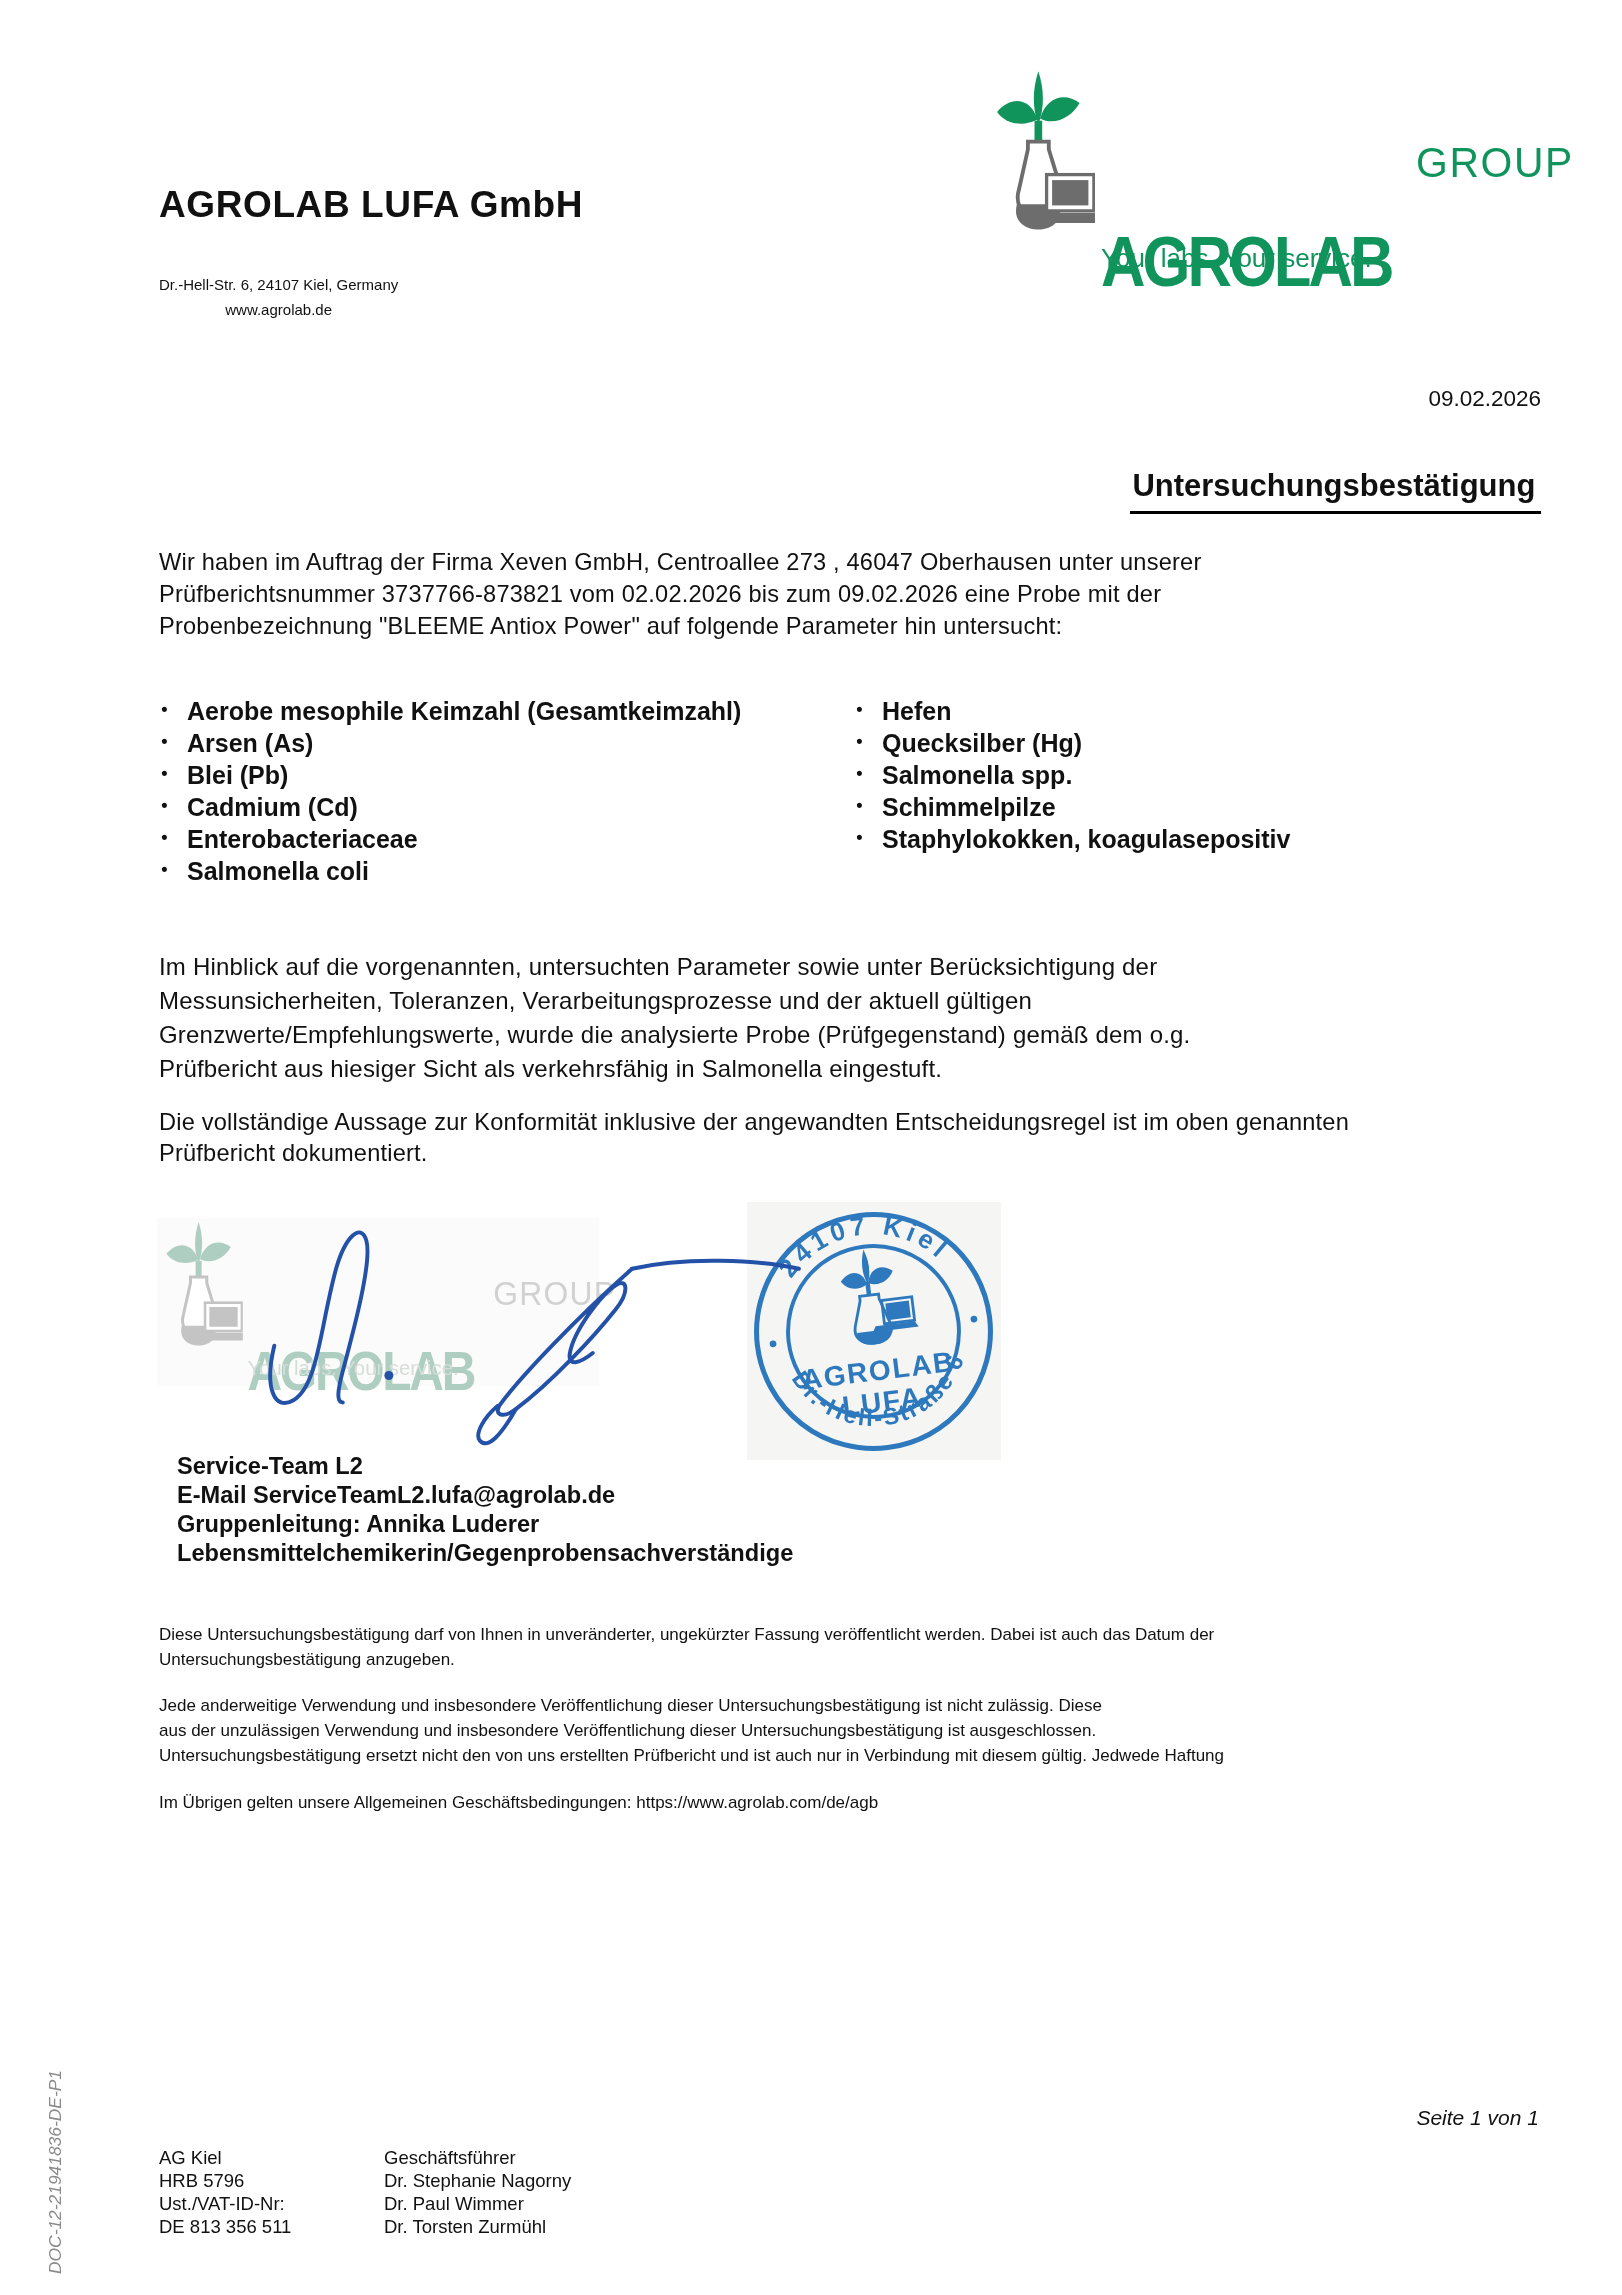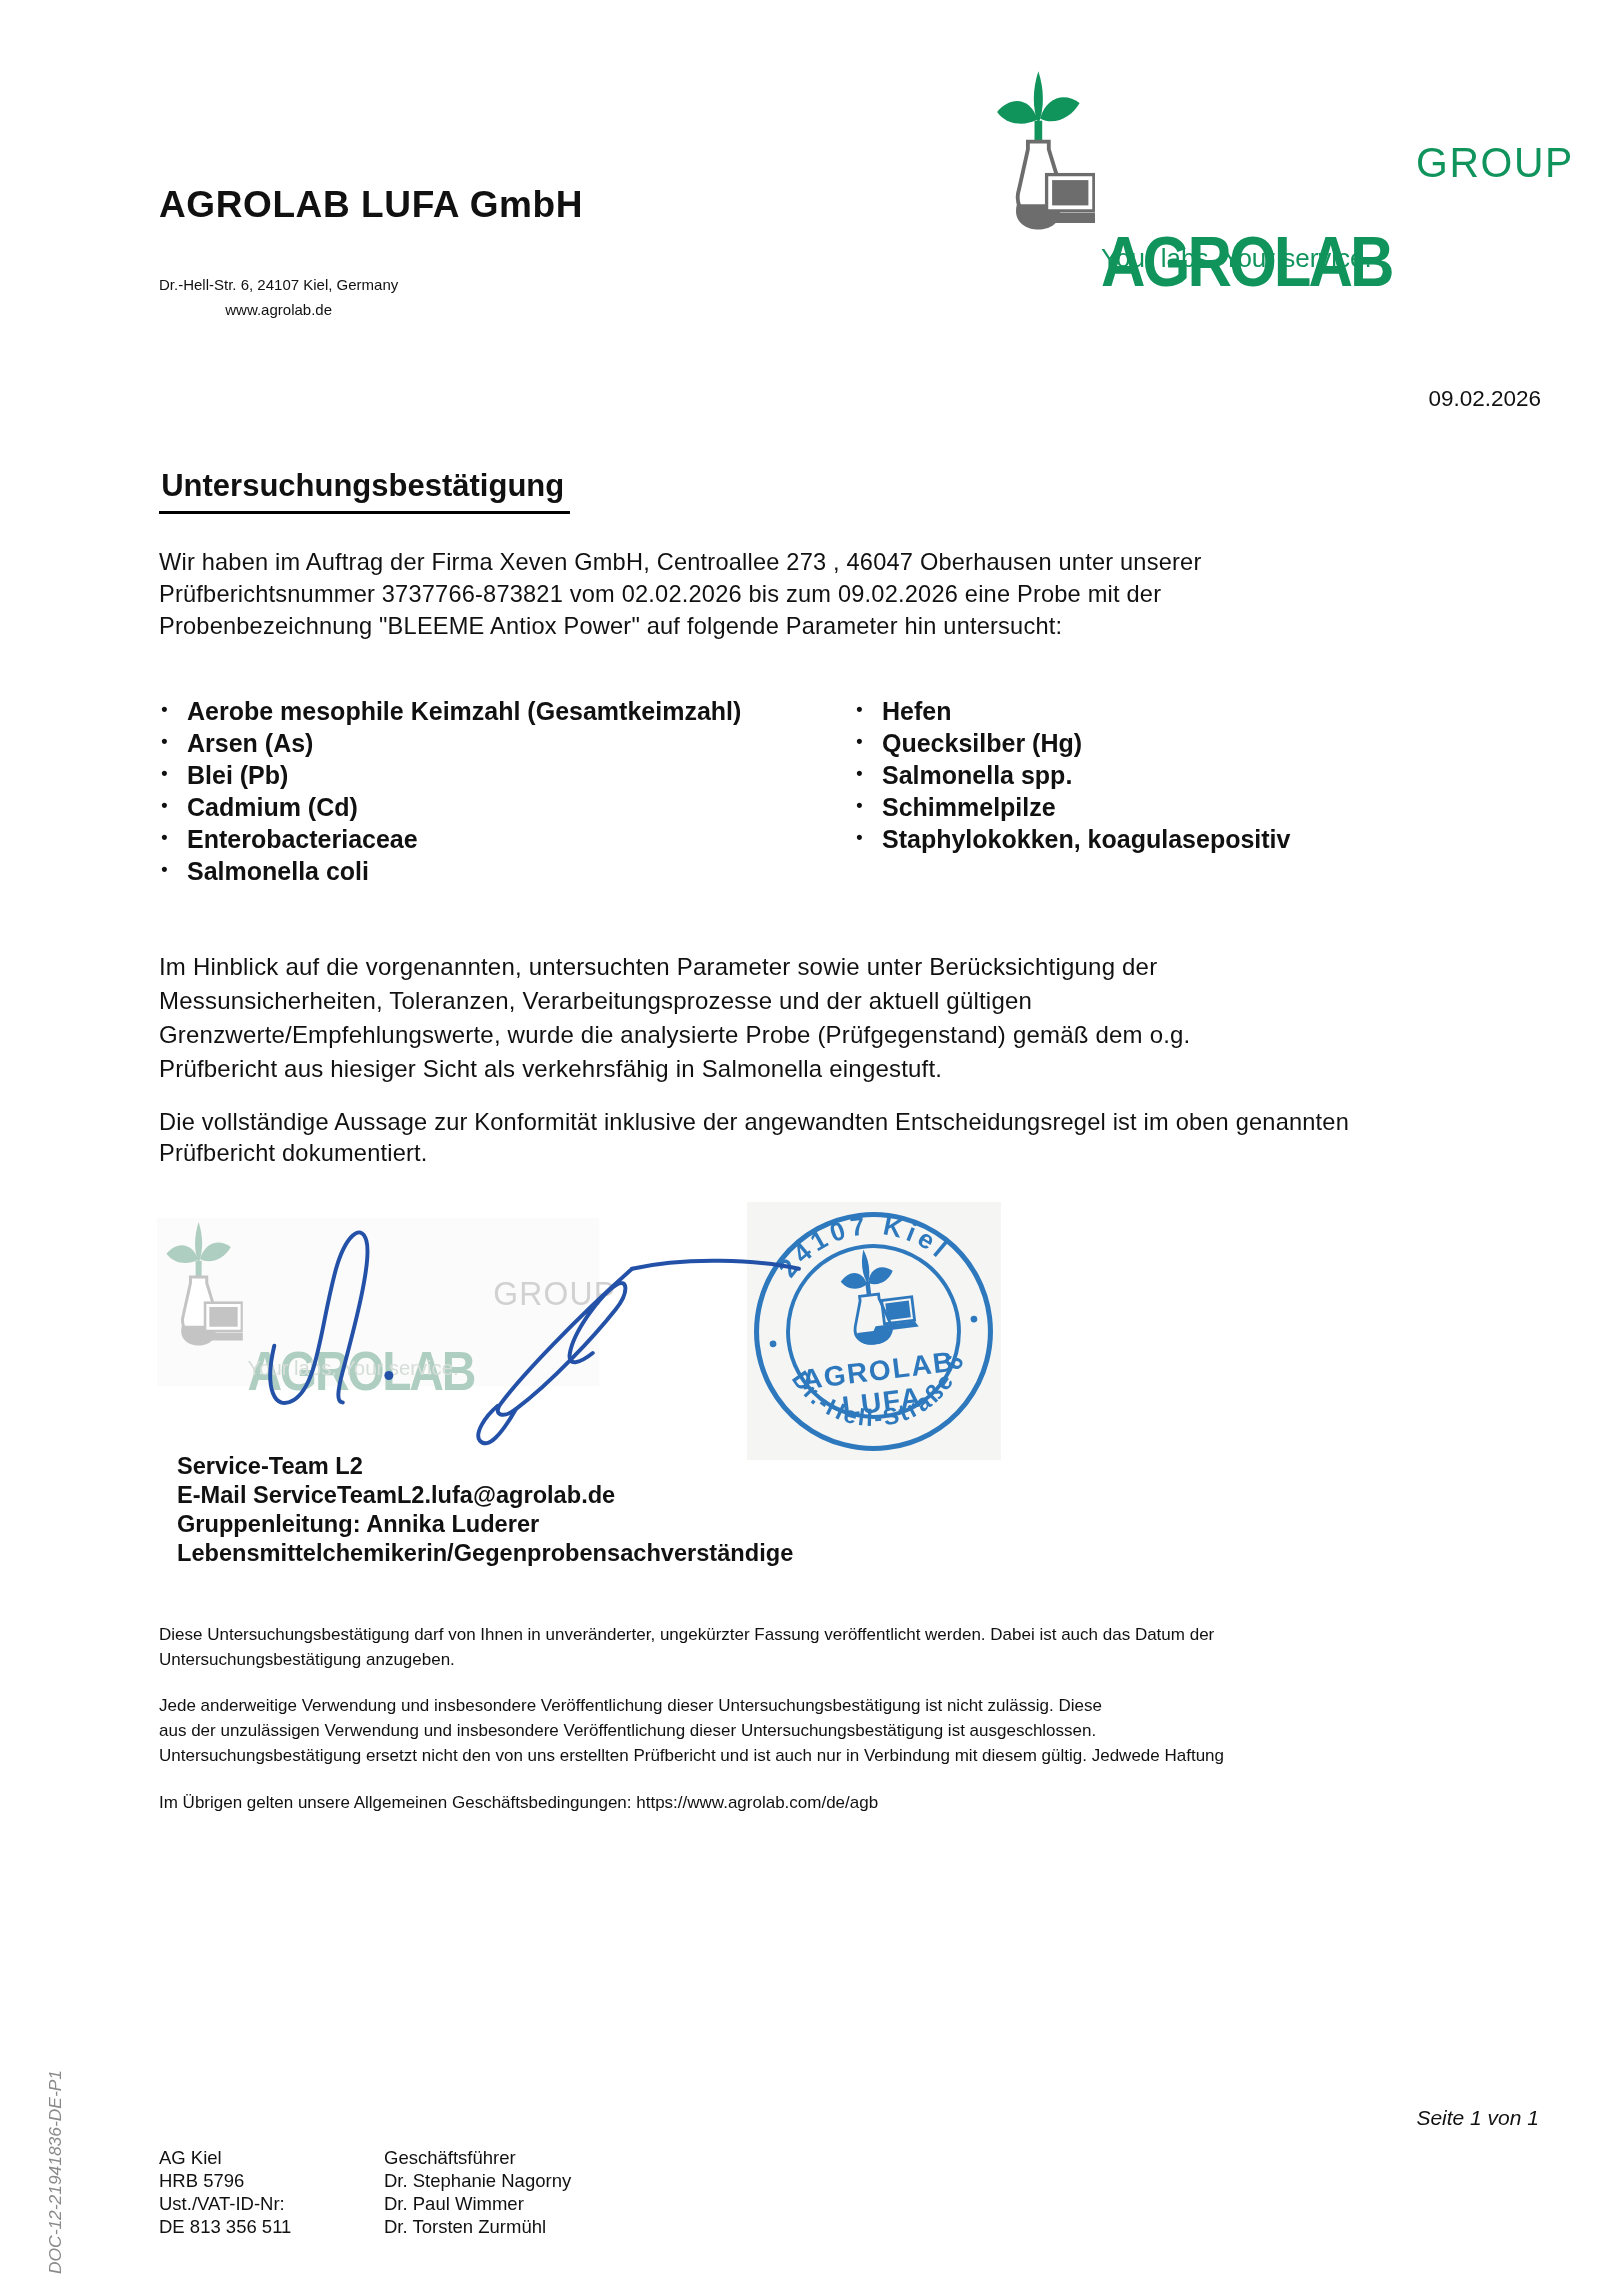--- a/index.html
+++ b/index.html
@@ -27,21 +27,21 @@
          color:var(--brand-green,#10945c);transform:scaleX(0.95);transform-origin:0 0;white-space:nowrap;}
   .tagline{position:absolute;left:116px;top:177px;font-size:26px;color:var(--brand-green,#10945c);white-space:nowrap;}
 
   .leaf{fill:var(--brand-green,#10945c);}
   .flask-outline{fill:#ffffff;stroke:var(--logo-gray,#6d6d6d);stroke-width:7;}
   .gray-fill{fill:var(--logo-gray,#6d6d6d);}
   .screen-frame{fill:#ffffff;stroke:var(--logo-gray,#6d6d6d);stroke-width:6;}
 
   
   .date{position:absolute;right:81px;top:386px;font-size:22.5px;}
-  .title-row{position:absolute;left:159px;width:1382px;top:468px;text-align:left;}
+  .title-row{position:absolute;left:159px;width:1382px;top:468px;text-align:right;}
   .title{display:inline-block;font-size:31px;font-weight:bold;border-bottom:3.9px solid #000;padding:0 5.6px 6.7px 2.2px;}
 
   
   .intro{position:absolute;left:159px;top:546px;width:1404px;font-size:23.6px;line-height:32px;letter-spacing:0.2px;}
   .params{position:absolute;left:159px;top:695px;width:1382px;display:flex;}
   .plist{list-style:none;font-size:25px;font-weight:bold;}
   .plist.left{width:695px;}
   .plist.right{flex:1;}
   .plist li{position:relative;padding-left:28px;min-height:32px;line-height:32px;white-space:nowrap;}
   .blt{position:absolute;left:2.2px;top:-2.2px;font-size:18px;}

